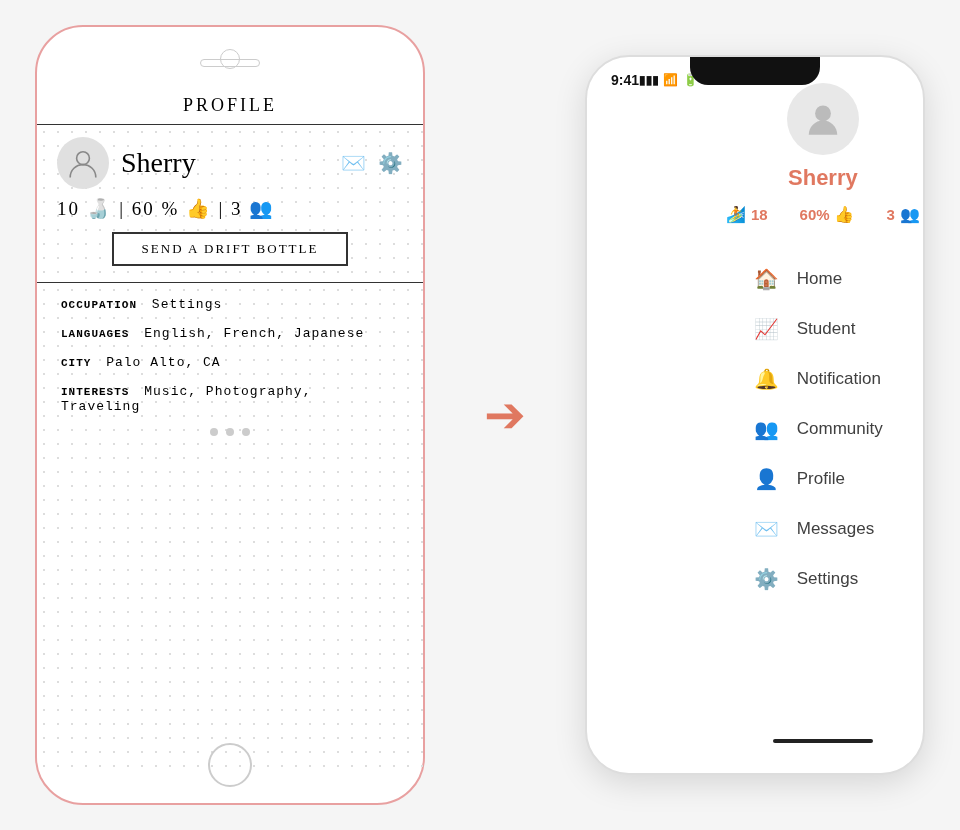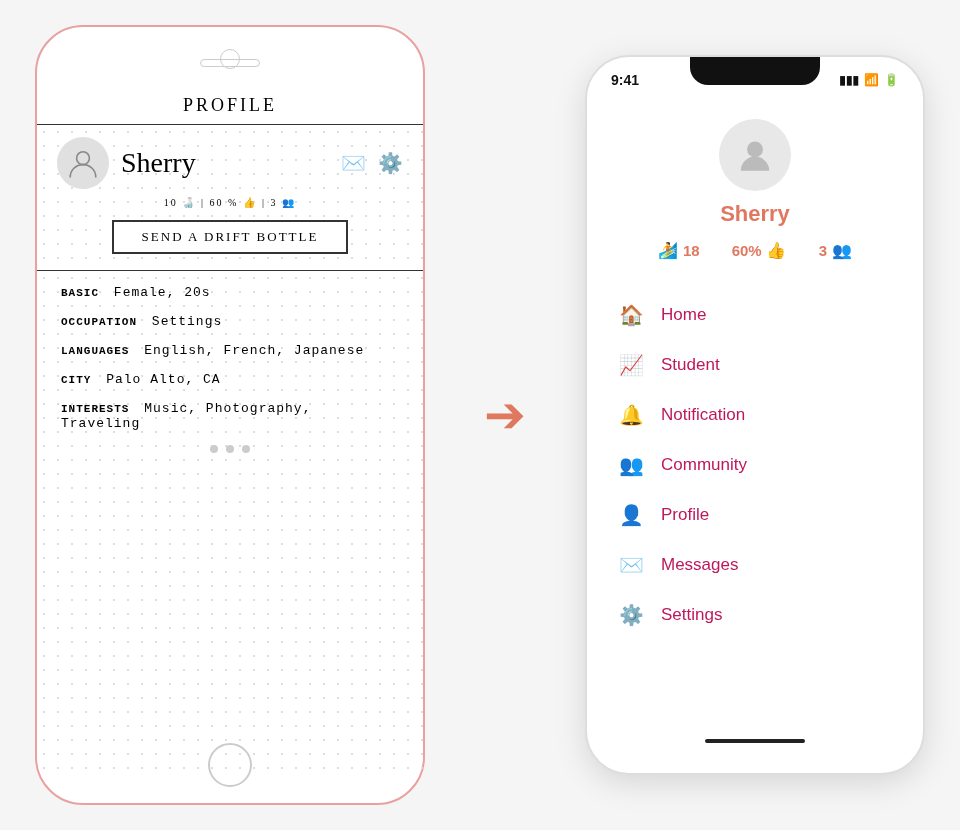--- a/index.html
+++ b/index.html
@@ -113,22 +113,21 @@
       margin-left: 12px;
       flex: 1;
     }
     .wireframe-icons-row {
       display: flex;
       gap: 12px;
       font-size: 20px;
     }
     .wireframe-stats {
       font-family: 'Segoe Script', 'Comic Sans MS', cursive;
-      font-size: 10px;
-      text-align: center;
+      font-size: 19px;
       margin: 8px 0 12px;
       letter-spacing: 2px;
     }
     .wireframe-btn {
       display: block;
       margin: 0 auto;
       border: 2px solid #333;
       background: white;
       font-family: 'Georgia', serif;
       font-size: 13px;
@@ -185,21 +184,21 @@
     .modern-phone {
       width: 340px;
       height: 720px;
       background: white;
       border-radius: 44px;
       border: 2px solid #ddd;
       position: relative;
       overflow: hidden;
       box-shadow: 0 8px 32px rgba(0,0,0,0.13);
       display: flex;
-      flex-direction: column;
+      flex-direction: row;
     }
     .modern-notch {
       position: absolute;
       top: 0;
       left: 50%;
       transform: translateX(-50%);
       width: 130px;
       height: 28px;
       background: #111;
       border-radius: 0 0 18px 18px;
@@ -288,21 +287,21 @@
       cursor: pointer;
     }
     .menu-icon {
       width: 24px;
       text-align: center;
       font-size: 20px;
       color: #555;
     }
     .menu-label {
       font-size: 17px;
-      color: #be185d;
+      color: #404040;
       font-weight: 400;
     }
     .modern-home-indicator {
       width: 100px;
       height: 4px;
       background: #222;
       border-radius: 2px;
       margin: 0 auto 10px;
     }
   </style>
@@ -327,24 +326,20 @@
           <div class="wireframe-icons-row">
             <span>✉️</span>
             <span>⚙️</span>
           </div>
         </div>
         <div class="wireframe-stats">10 🍶 | 60 % 👍 | 3 👥</div>
         <button class="wireframe-btn">Send a Drift Bottle</button>
       </div>
       <div class="wireframe-bottom-section">
         <div class="wireframe-info-row">
-          <span class="wireframe-info-label">Basic</span>
-          <span>Female, 20s</span>
-        </div>
-        <div class="wireframe-info-row">
           <span class="wireframe-info-label">Occupation</span>
           <span>Settings</span>
         </div>
         <div class="wireframe-info-row">
           <span class="wireframe-info-label">Languages</span>
           <span>English, French, Japanese</span>
         </div>
         <div class="wireframe-info-row">
           <span class="wireframe-info-label">City</span>
           <span>Palo Alto, CA</span>

